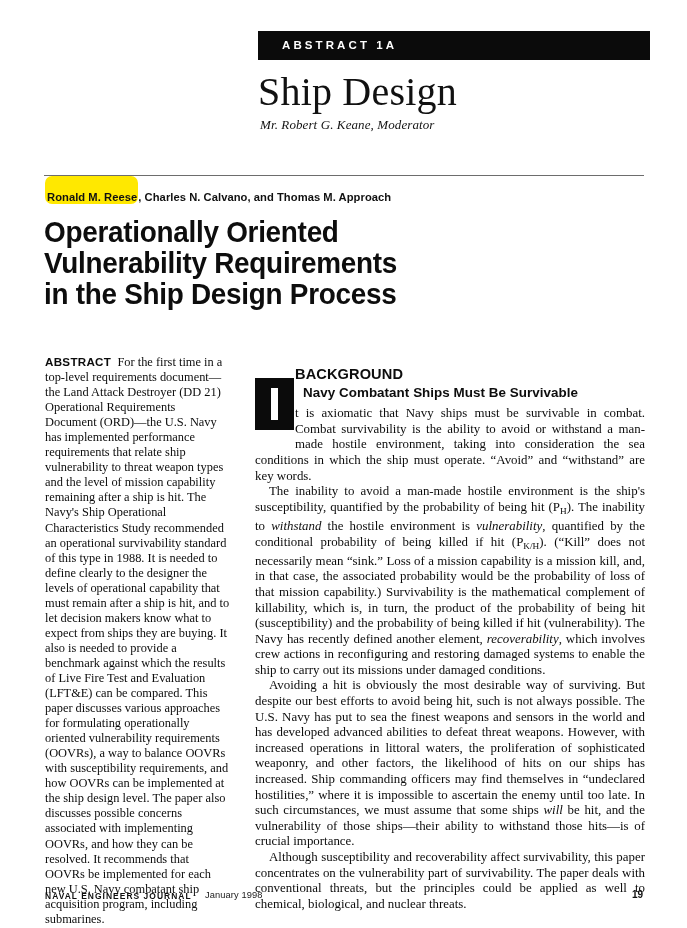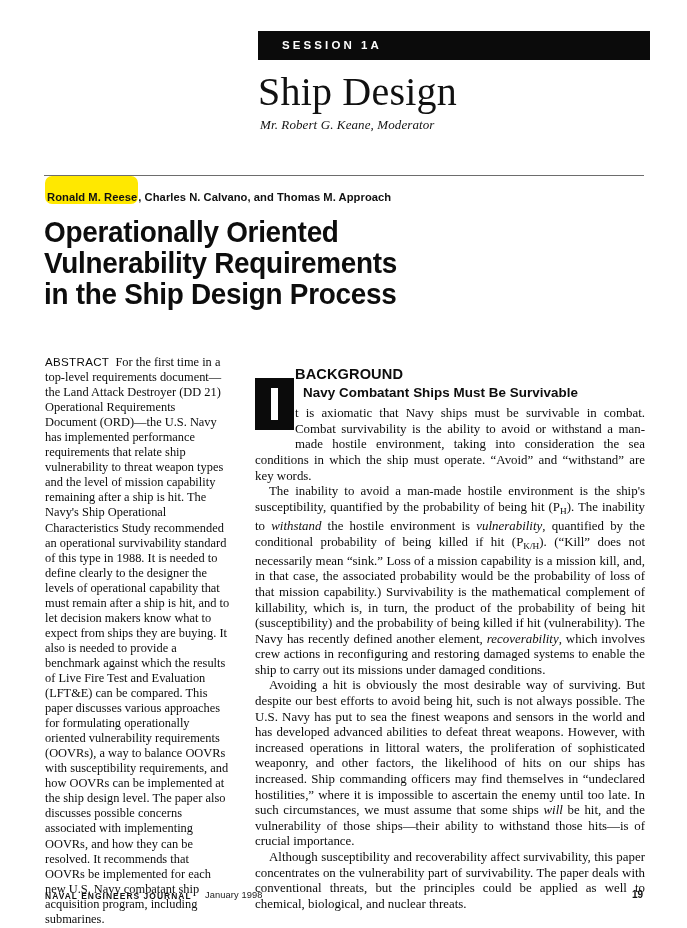--- a/index.html
+++ b/index.html
@@ -119,21 +119,21 @@
     top: 354px;
     width: 185px;
     font-family: "Liberation Serif", serif;
     font-size: 12.4px;
     line-height: 15.05px;
     text-align: left;
     color: #0c0c0c;
   }
   .col-left .abstract-label {
     font-family: "Liberation Sans", sans-serif;
-    font-weight: normal;
+    font-weight: bold;
     font-size: 11.6px;
     letter-spacing: 0.3px;
   }
   .col-left p { margin: 0; }
 
   .col-right {
     position: absolute;
     left: 255px;
     top: 357px;
     width: 390px;
@@ -234,21 +234,21 @@
     font-size: 10px;
     color: #0d0d0d;
   }
 </style>
 </head>
 <body>
 
 <div class="page">
 
   <div class="session-banner">
-    <div class="session-banner-label">SESSION 1A</div>
+    <div class="session-banner-label">ABSTRACT 1A</div>
   </div>
 
   <div class="session-title">Ship Design</div>
   <div class="session-moderator">Mr. Robert G. Keane, Moderator</div>
 
   <div class="divider"></div>
 
   <div class="authors"><span class="hl">Ronald M. Reese</span><span>, Charles N. Calvano, and Thomas M. Approach</span></div>
 
   <div class="article-title">

